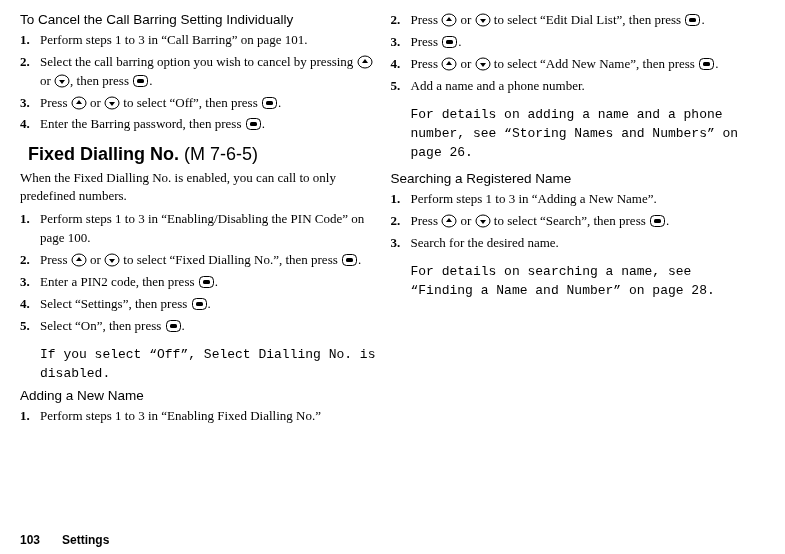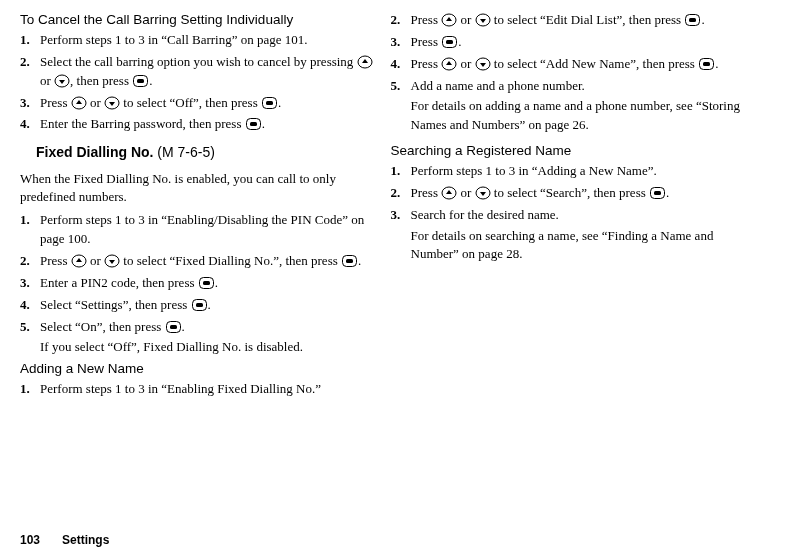--- a/index.html
+++ b/index.html
@@ -24,26 +24,26 @@
     min-width: 0;
   }
   .section-title {
     font-family: Arial, Helvetica, sans-serif;
     font-size: 13.5px;
     font-weight: normal;
     margin: 4px 0 4px 0;
   }
   .sub-title {
     font-family: Arial, Helvetica, sans-serif;
-    font-size: 14px;
-    font-weight: bold;
-    margin: 10px 0 2px 16px;
+    font-size: 18px;
+    font-weight: bold;
+    margin: 10px 0 2px 8px;
   }
   .body-text {
-    margin: 10px 0 6px 0;
+    margin: 4px 0 6px 0;
     line-height: 1.35;
   }
   ol {
     list-style: none;
     padding: 0;
     margin: 0;
   }
   li.step {
     display: flex;
     align-items: flex-start;
@@ -52,21 +52,22 @@
   }
   .step-num {
     font-weight: bold;
     min-width: 20px;
   }
   .step-body {
     flex: 1;
   }
   .step-sub {
     display: block;
-    margin-top: 2px;
+    margin-top: 11px;
+    font-family: Liberation Mono, monospace;
   }
   .footer {
     position: absolute;
     left: 20px;
     bottom: 7px;
     font-family: Arial, Helvetica, sans-serif;
     font-size: 12px;
   }
   .footer .pnum {
     font-weight: bold;
@@ -182,21 +183,21 @@
               <use href="#ico-center"></use>
             </svg><span>.</span>
         </span>
       </li>
       <li class="step">
         <span class="step-num">5.</span>
         <span class="step-body">
           <span>Select “On”, then press </span><svg class="icon" width="17" height="14">
               <use href="#ico-center"></use>
             </svg><span>.</span>
-          <span class="step-sub">If you select “Off”, Fixed Dialling No. is disabled.</span>
+          <span class="step-sub">If you select “Off”, Select Dialling No. is disabled.</span>
         </span>
       </li>
     </ol>
 
     <div class="section-title">Adding a New Name</div>
     <ol>
       <li class="step">
         <span class="step-num">1.</span>
         <span class="step-body">Perform steps 1 to 3 in “Enabling Fixed Dialling No.”</span>
       </li>

